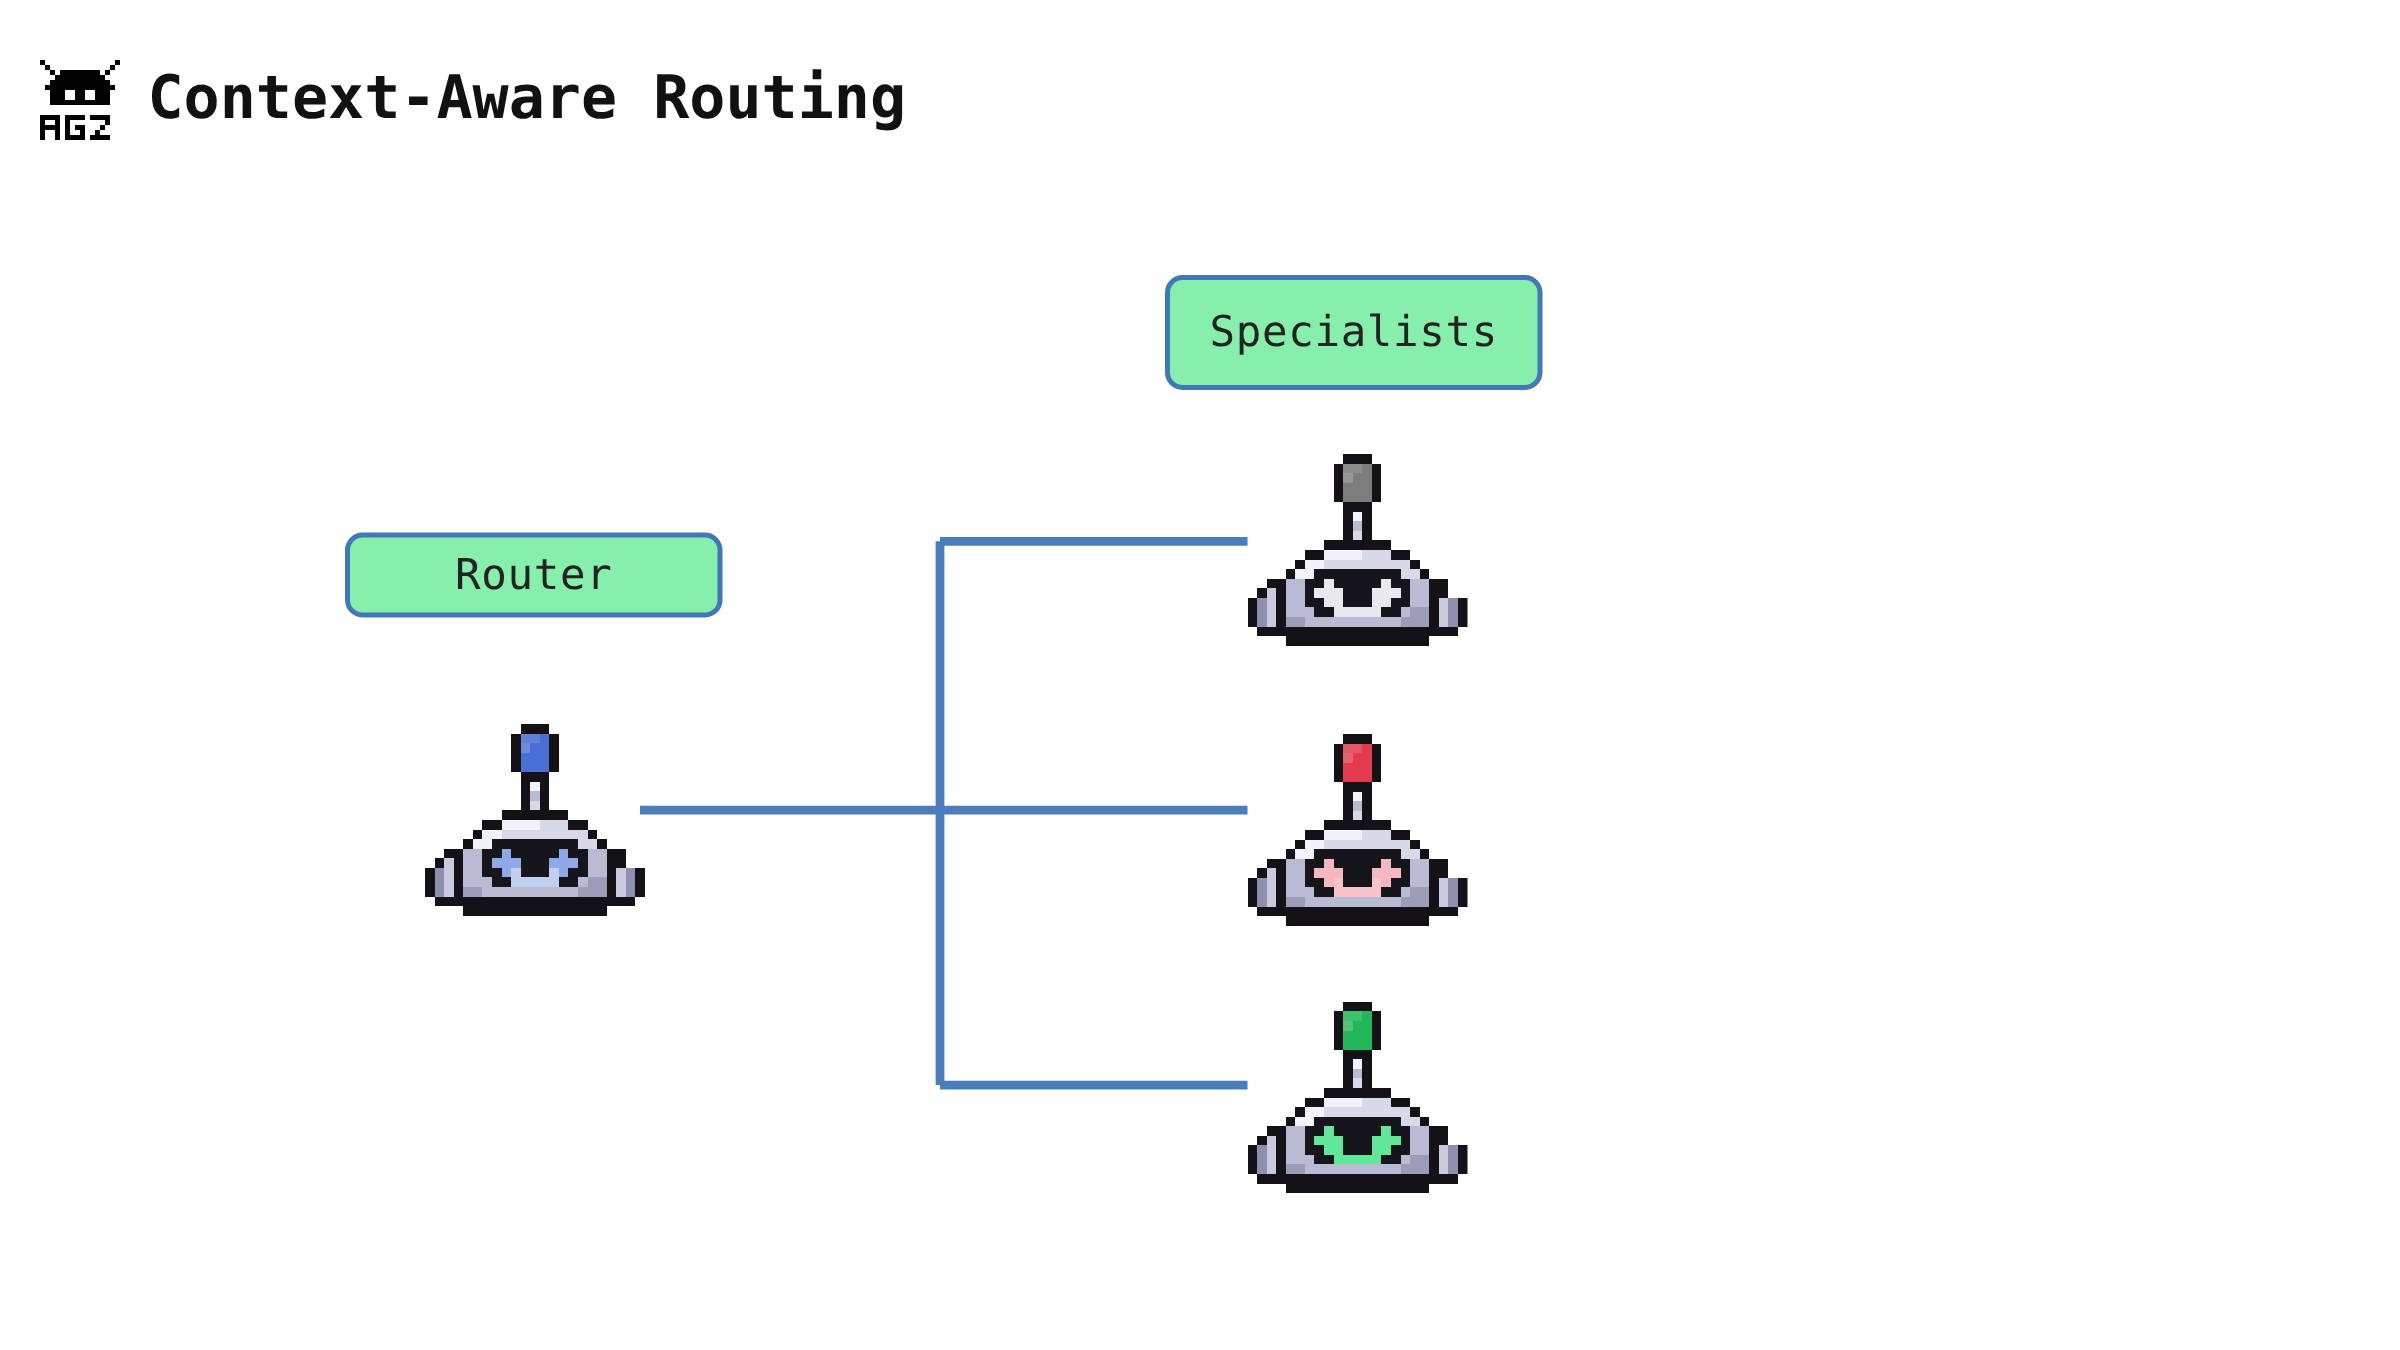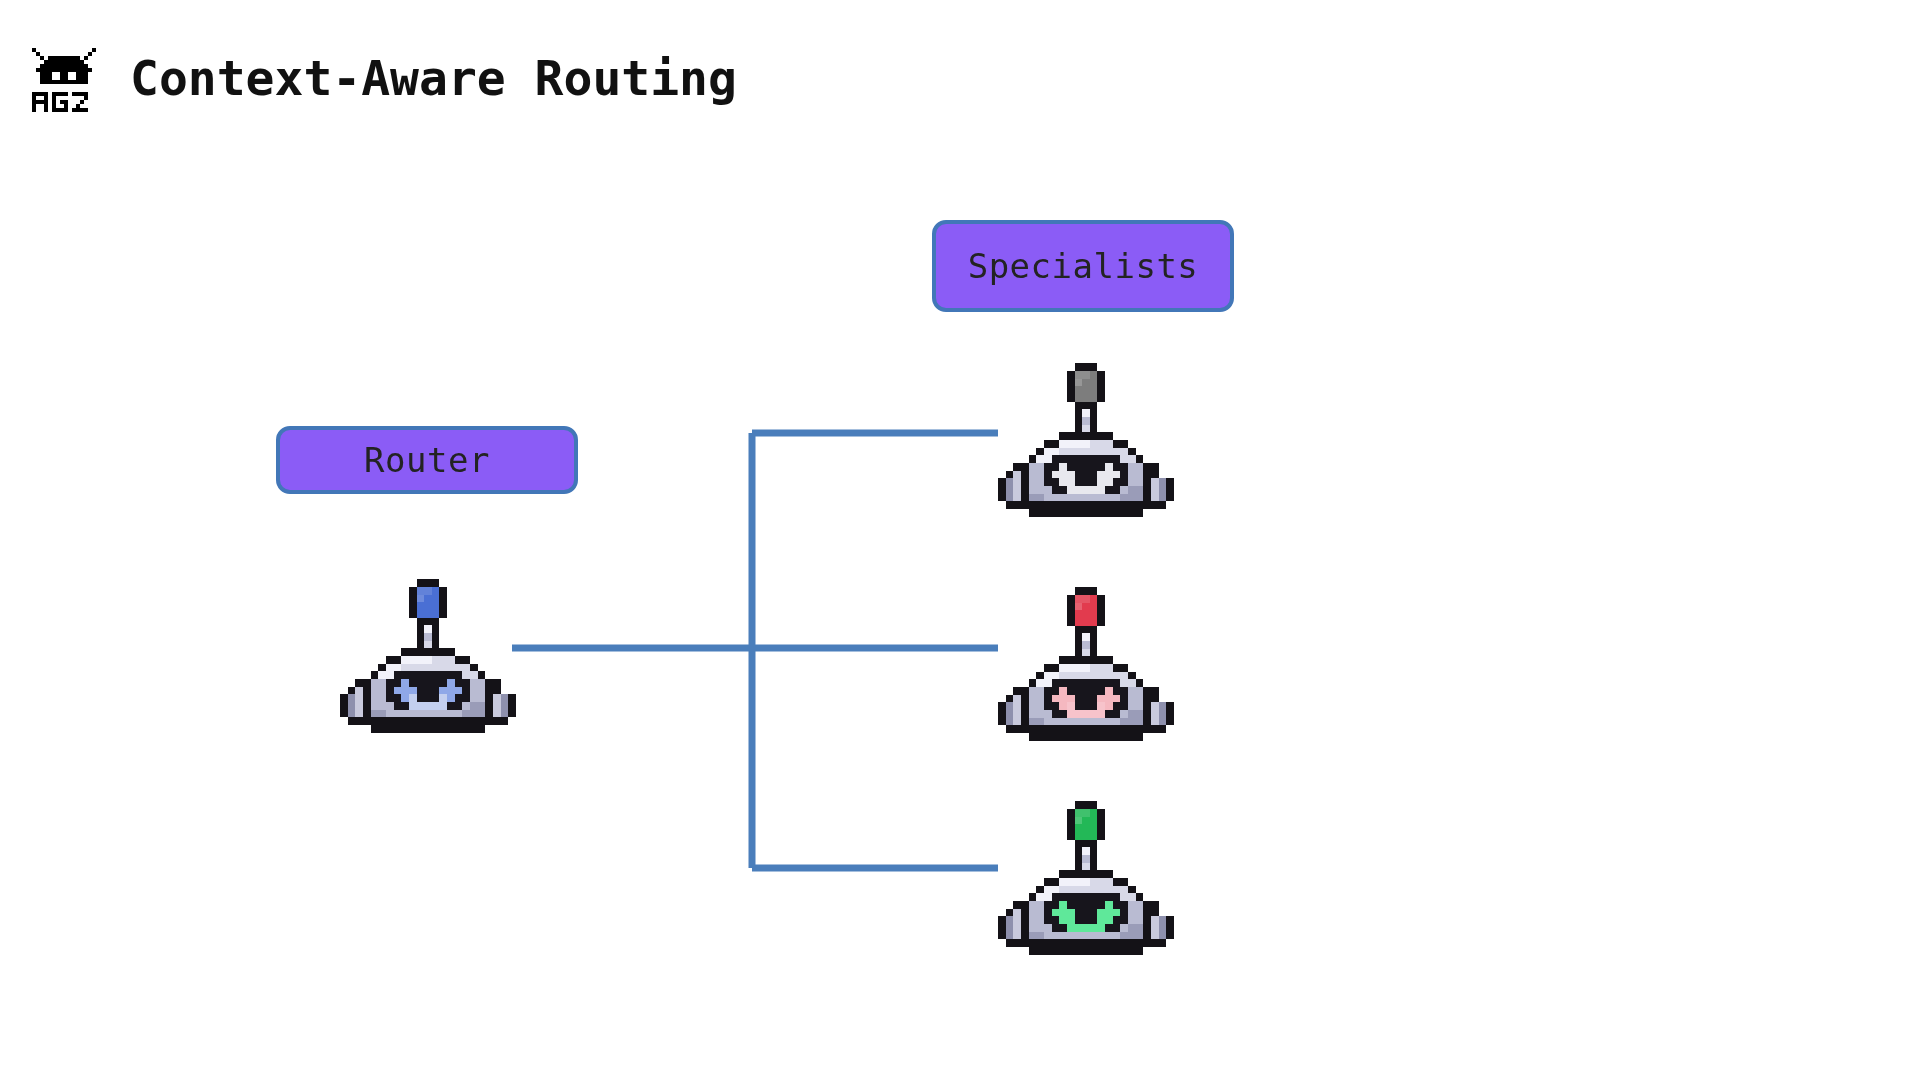--- a/index.html
+++ b/index.html
@@ -16,21 +16,21 @@
     font-family: "DejaVu Sans Mono", "Liberation Mono", monospace;
   }
 
   
   #header {
     position: absolute;
     left: 28px;
     top: 22px;
     display: flex;
     align-items: center;
-    gap: 30px;
+    gap: 18px;
   }
   #logo-wrap {
     width: 72px;
     height: 76px;
     position: relative;
   }
   #logo-svg { display: block; }
   #page-title {
     font-family: "DejaVu Sans Mono", "Liberation Mono", monospace;
     font-size: 48px;
@@ -47,21 +47,21 @@
     left: 0;
     top: 0;
     width: 1920px;
     height: 1080px;
   }
 
   
   .label-box {
     position: absolute;
     box-sizing: border-box;
-    background: #8b5cf6;
+    background: #86efac;
     border: 4px solid #4277b8;
     border-radius: 14px;
     display: flex;
     align-items: center;
     justify-content: center;
     font-family: "DejaVu Sans Mono", "Liberation Mono", monospace;
     font-size: 34px;
     font-weight: 400;
     color: #232323;
     letter-spacing: 0.5px;

